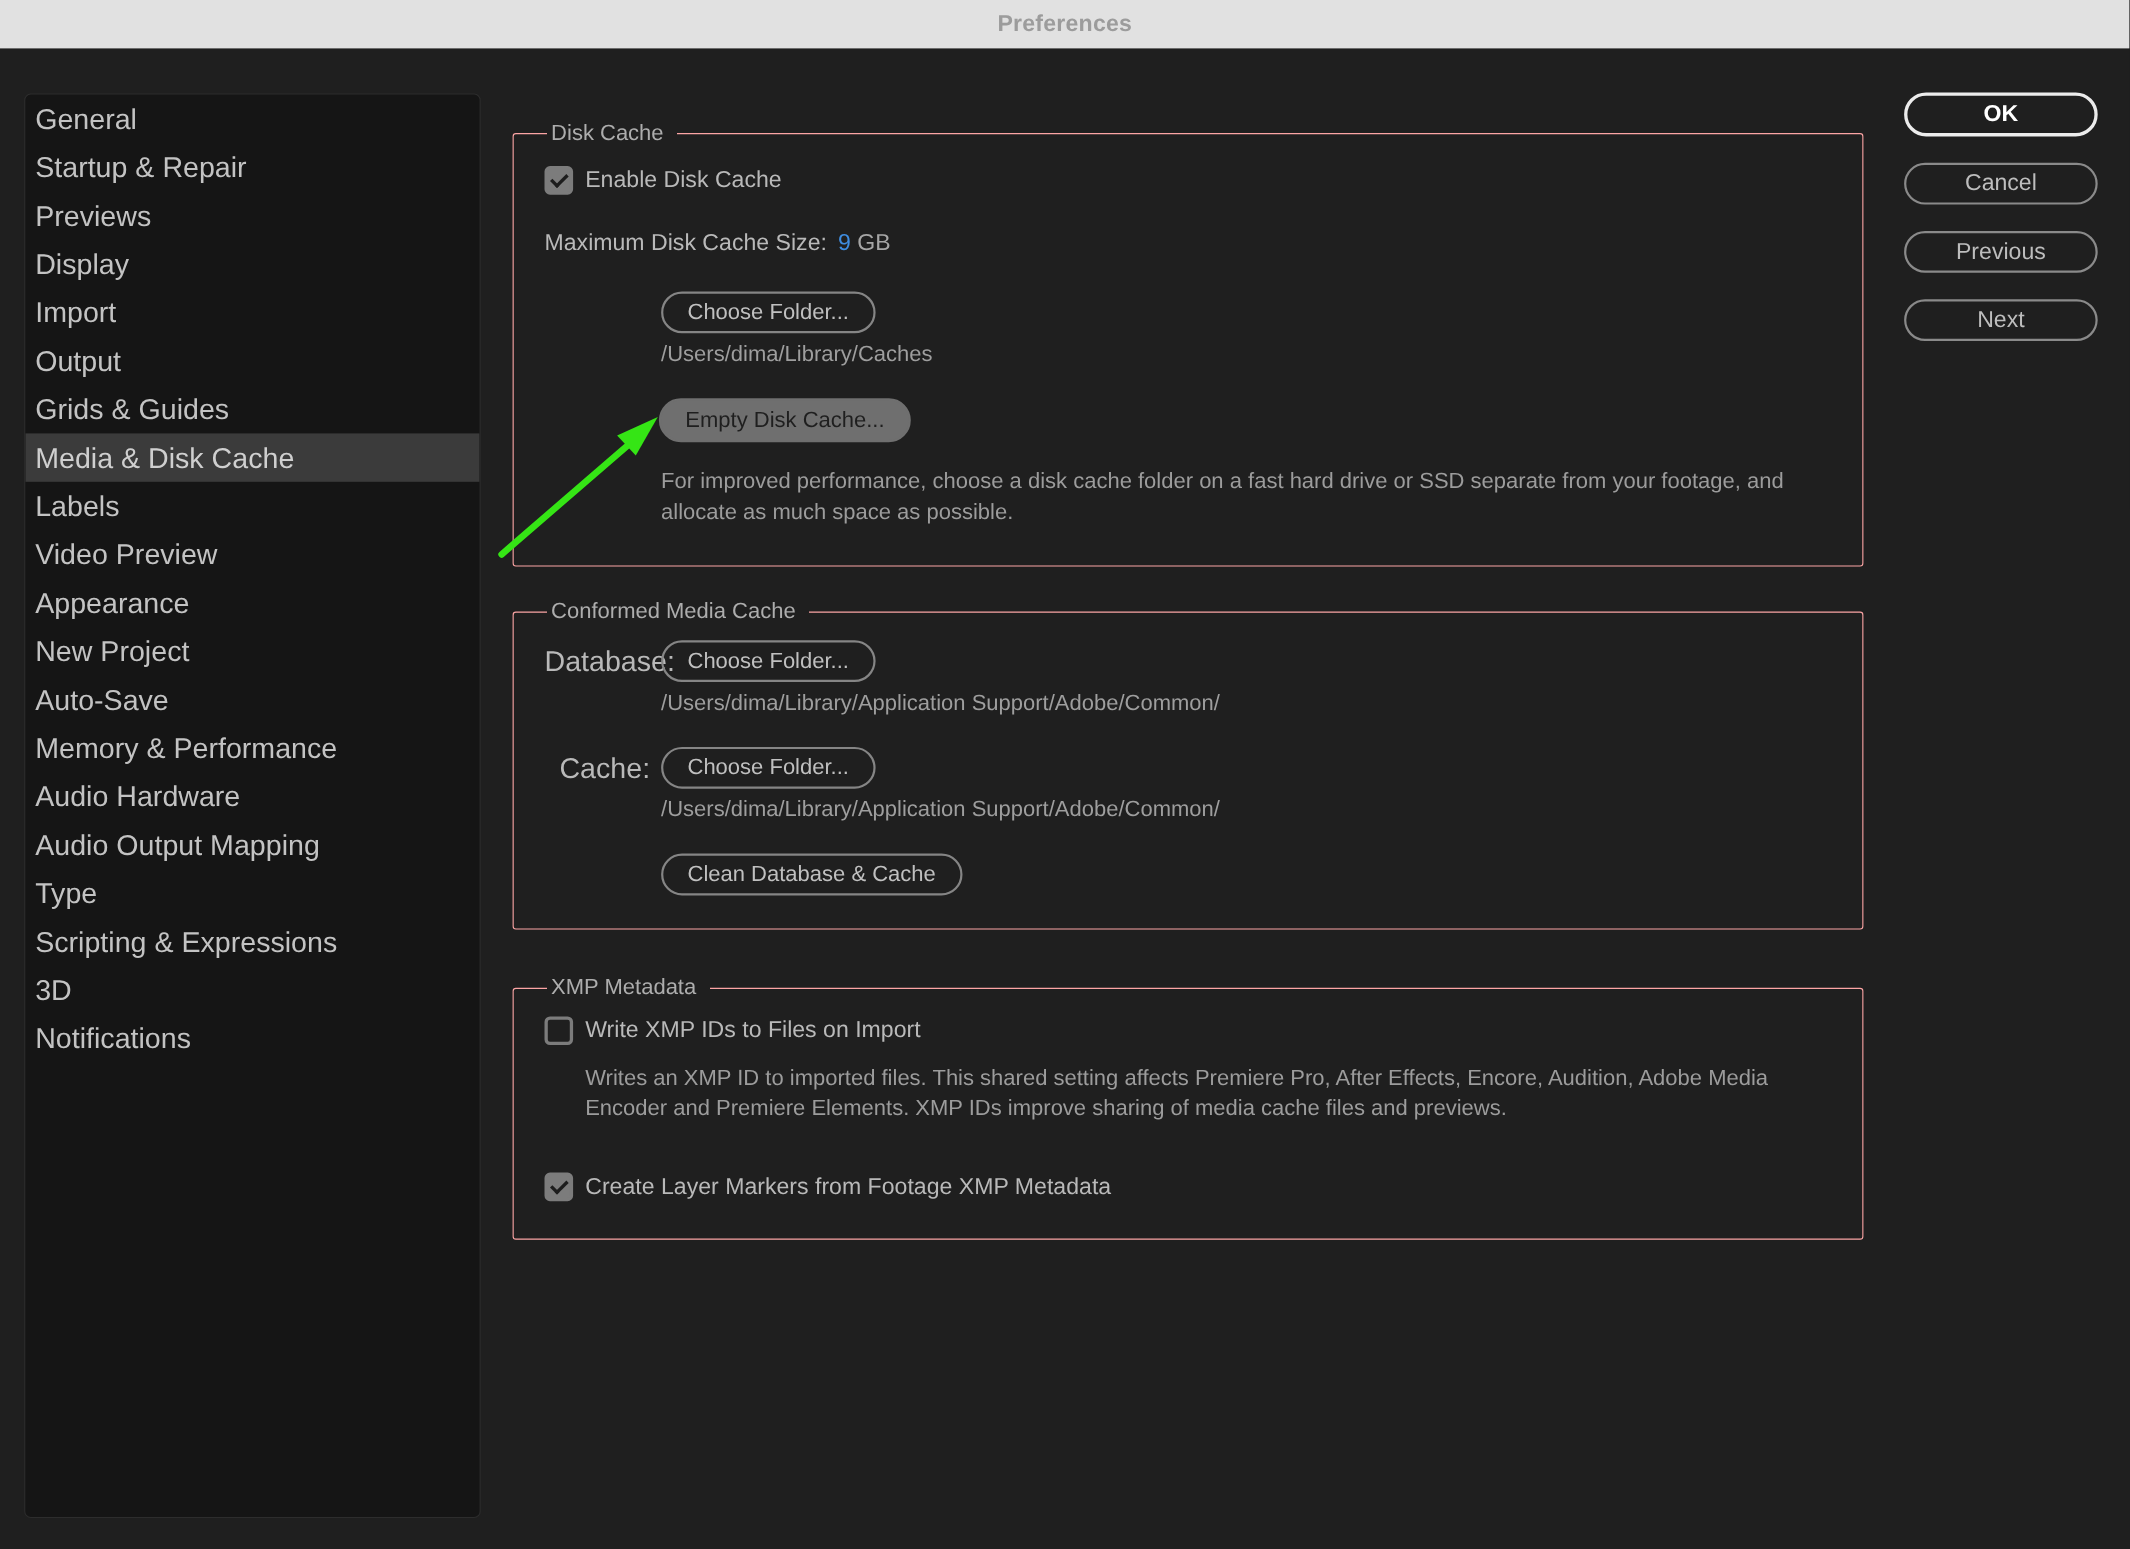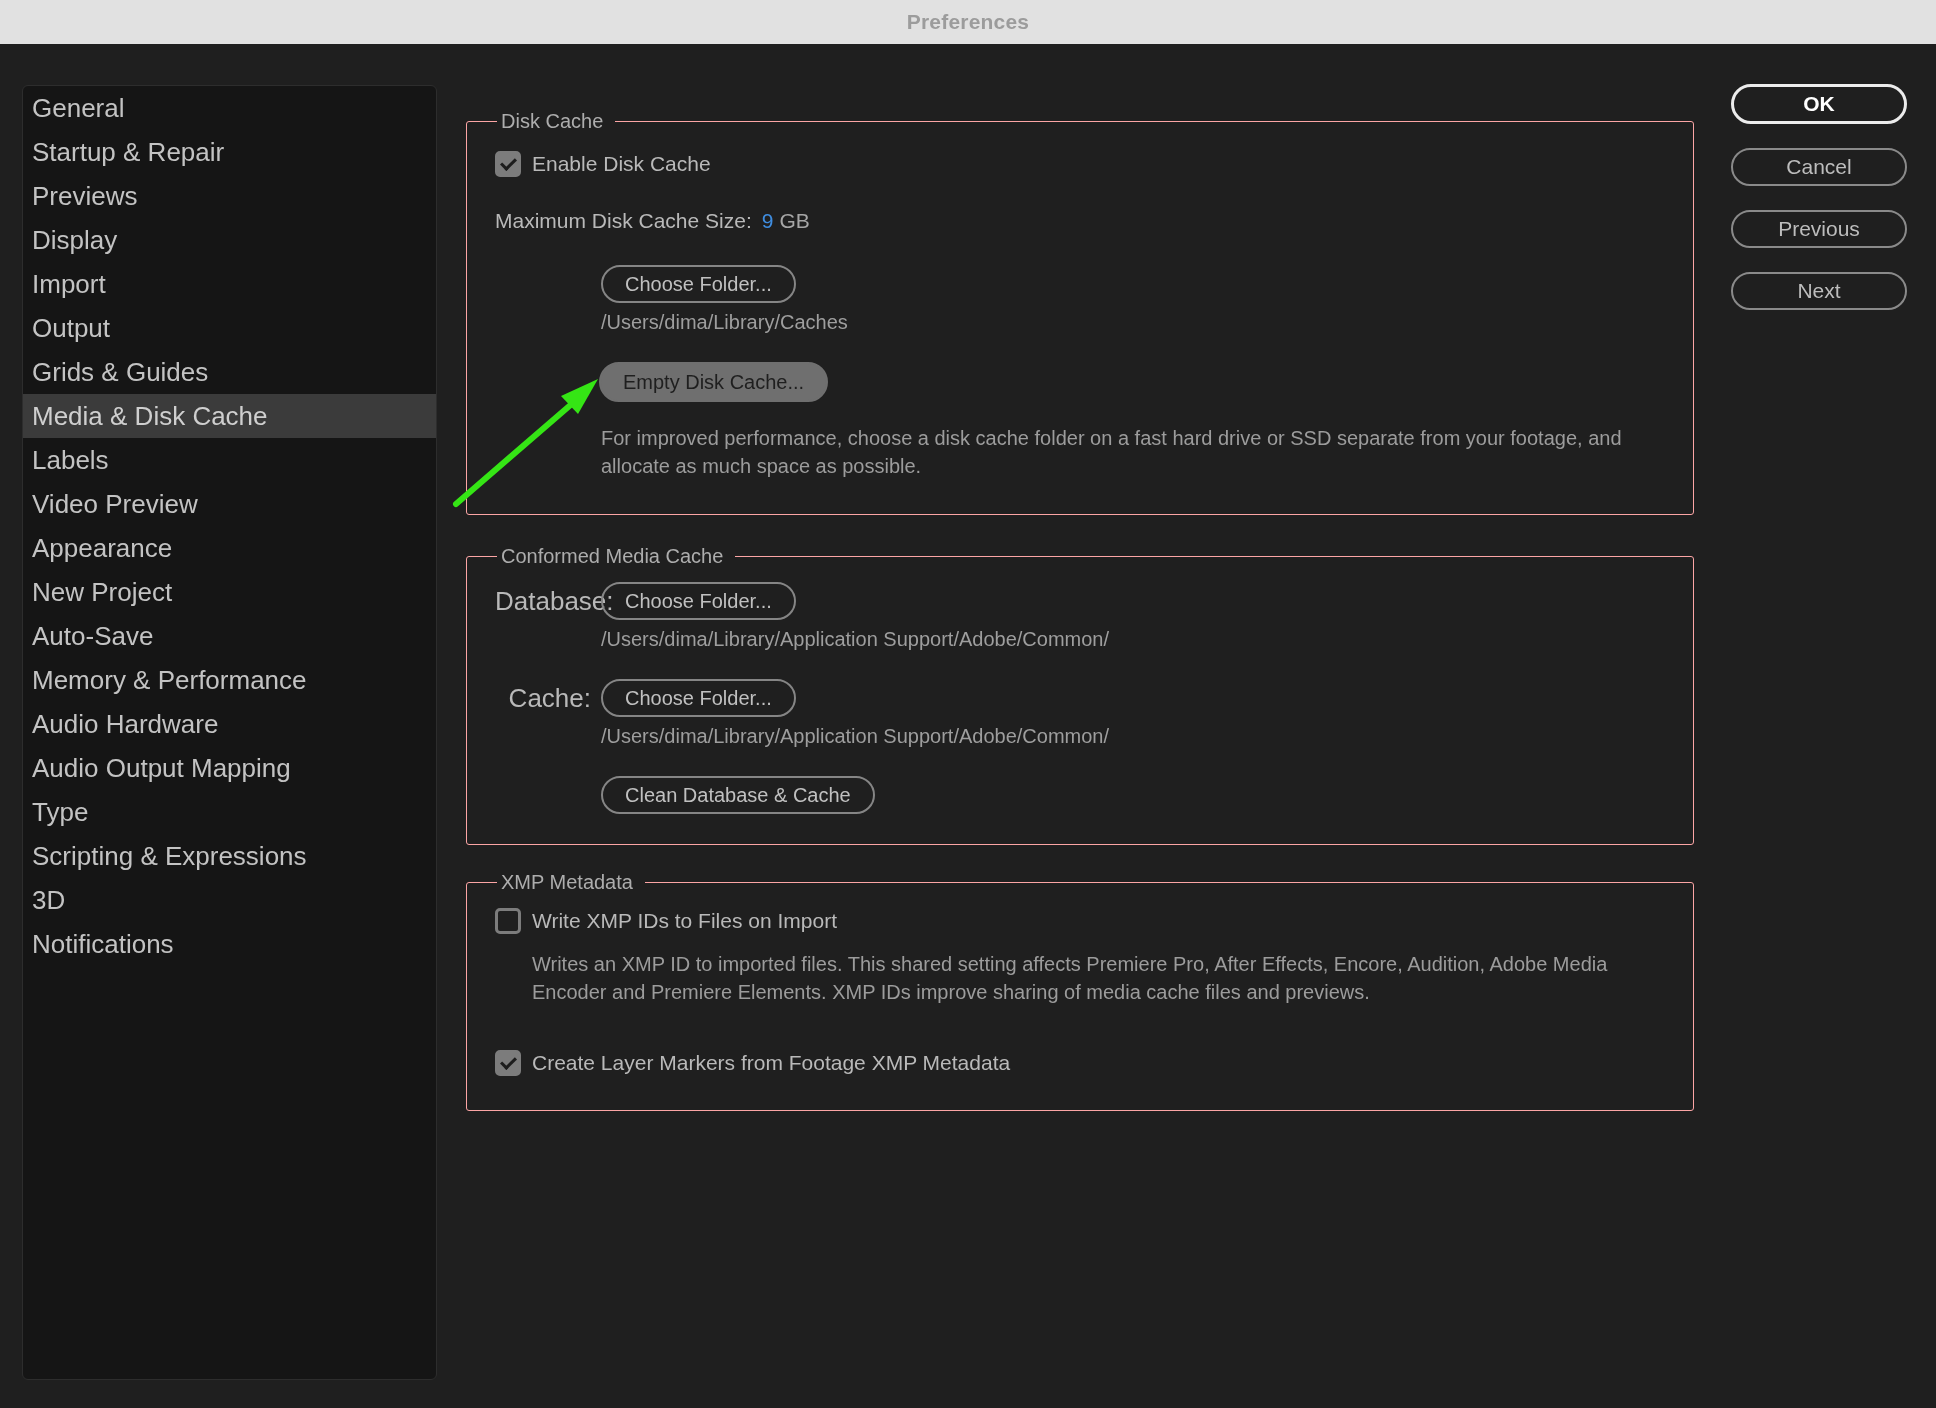--- a/index.html
+++ b/index.html
@@ -46,21 +46,21 @@
   fieldset {
     border: 1px solid #fca5a5; border-radius: 3px;
     margin: 0; padding: 8px 20px 30px 28px; min-width: 0;
   }
   legend {
     font-size: 20px; color: #adadad;
     padding: 0 12px 0 4px; margin-left: 2px; white-space: nowrap;
   }
   #fs-disk      { margin-top: 110px; padding-bottom: 34px; }
   #fs-conformed { margin-top: 30px;  padding-bottom: 30px; }
-  #fs-xmp       { margin-top: 26px;  padding-bottom: 34px; }
+  #fs-xmp       { margin-top: 42px;  padding-bottom: 34px; }
 
   .row { display: flex; align-items: center; }
 
   .checkbox {
     width: 26px; height: 26px; flex: none;
     border-radius: 5px;
     border: 3px solid #7c7c7c;
     background: transparent;
     position: relative;
     cursor: default;

